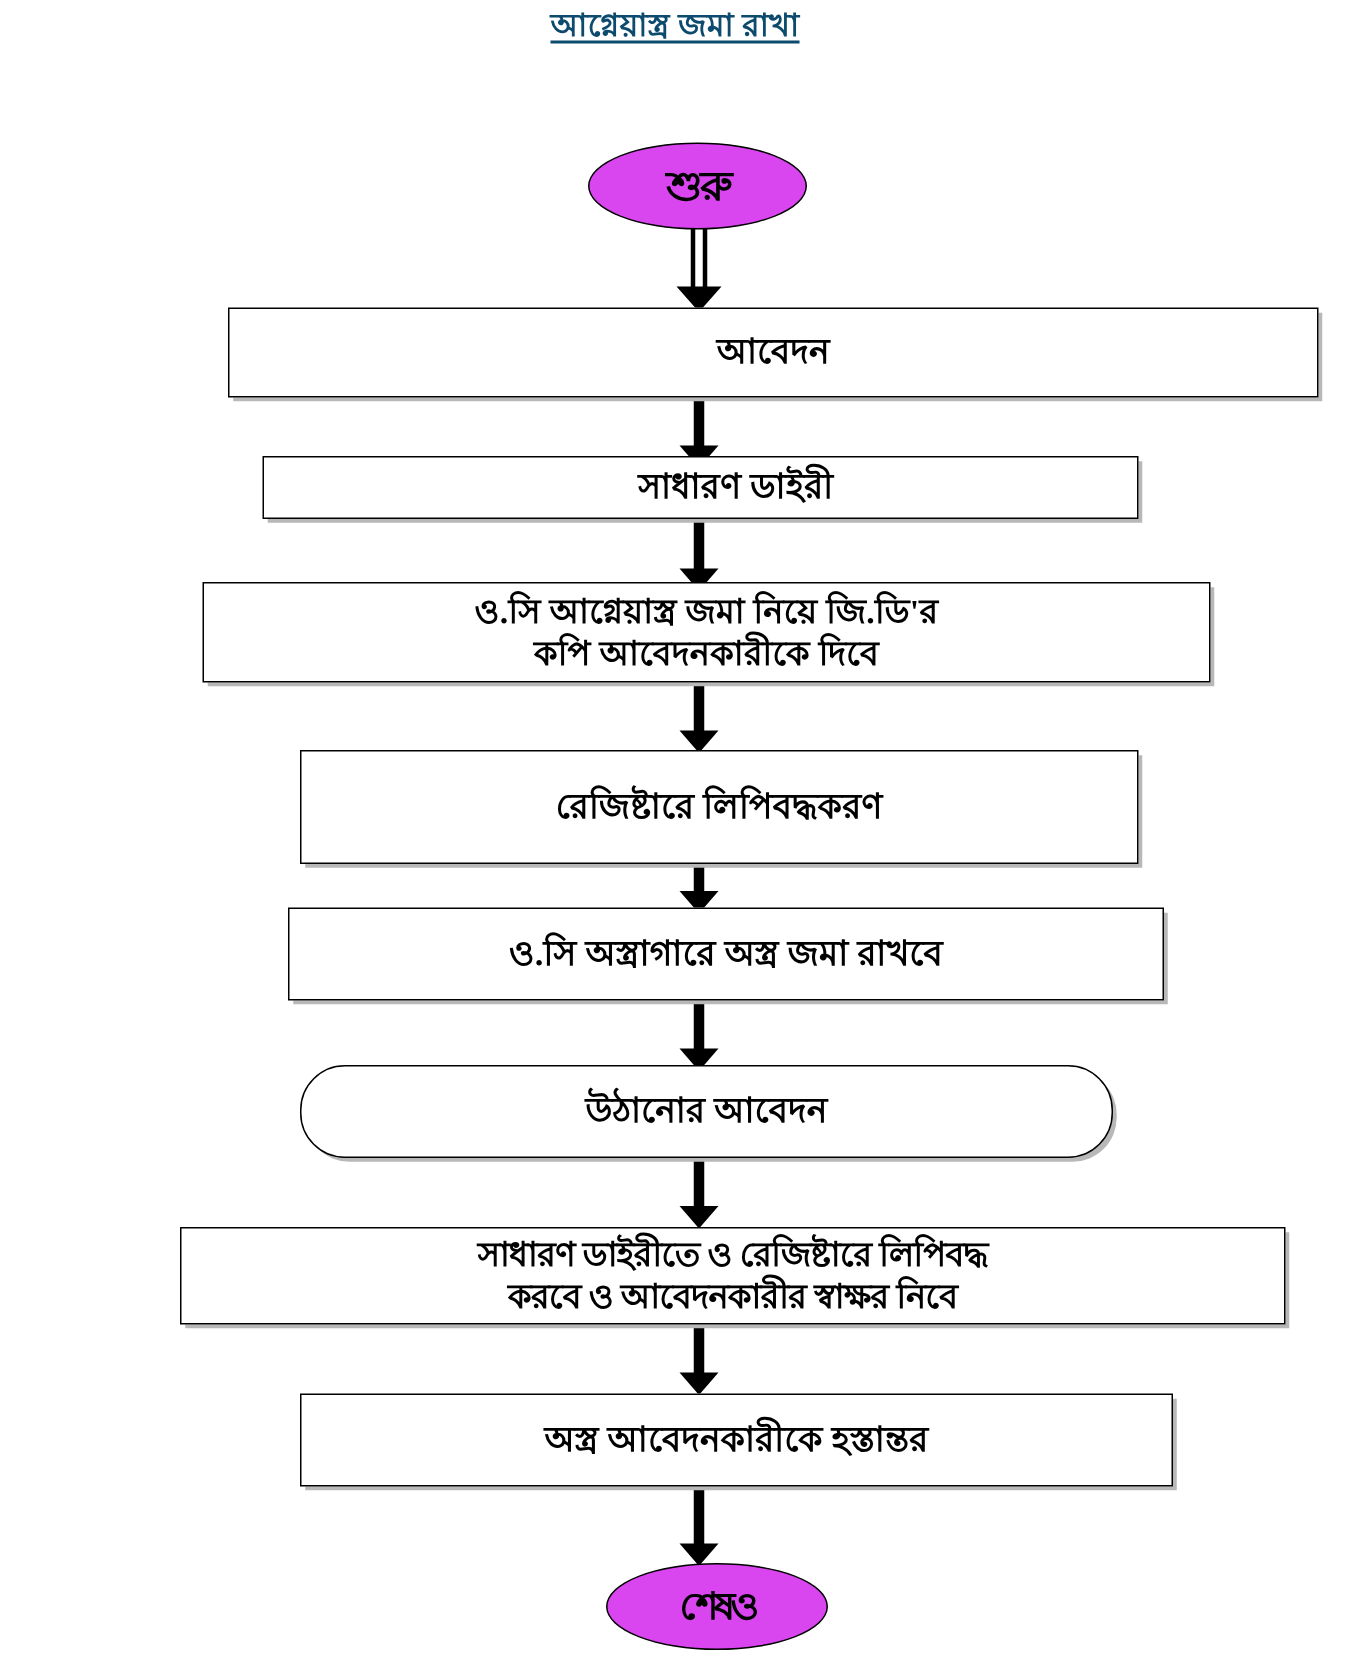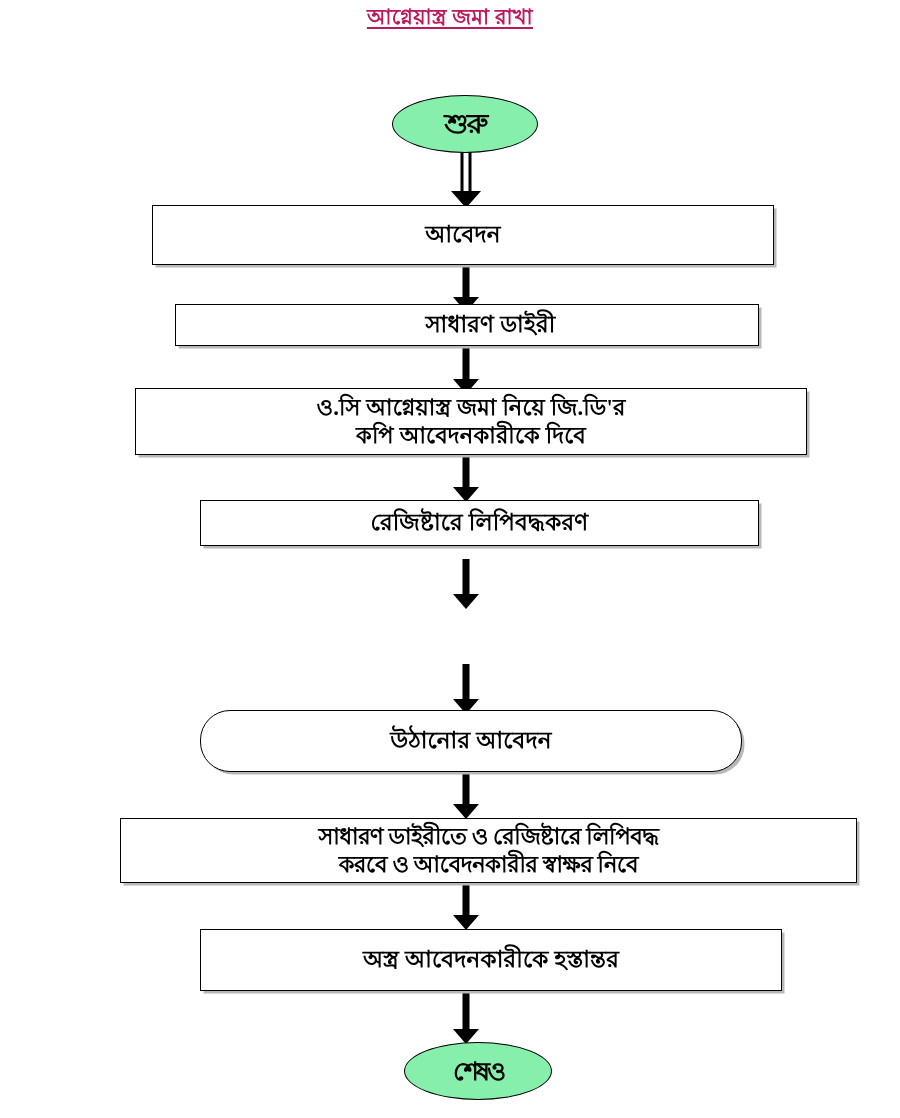--- a/index.html
+++ b/index.html
@@ -19,21 +19,21 @@
 
   
   .chart-title {
     position: absolute;
     left: 0;
     top: 4px;
     width: 900px;
     text-align: center;
     font-size: 21px;
     font-weight: bold;
-    color: #be185d;
+    color: #0c4a6e;
     text-decoration: underline;
     text-underline-offset: 3px;
     letter-spacing: 0.3px;
     line-height: 1.25;
   }
 
   
   .flow {
     position: absolute;
     left: 0;
@@ -41,21 +41,21 @@
     width: 900px;
     height: 1118px;
   }
 
   
   .terminator {
     position: absolute;
     box-sizing: border-box;
     border: 1.3px solid #000000;
     border-radius: 50%;
-    background: #86efac;
+    background: #d946ef;
     display: flex;
     align-items: center;
     justify-content: center;
     overflow: hidden;
     z-index: 3;
   }
   .terminator .term-text {
     font-size: 27px;
     font-weight: bold;
     line-height: 0.92;
@@ -145,21 +145,21 @@
 
   <div class="terminator start" style="left:392px; top:95px; width:146px; height:58px;">
     <span class="term-text">শুরু</span>
   </div>
 
   <div class="conn hollow" style="left:451px; top:150px; width:30px; height:58px;">
     <div class="shaft" style="height:44px;"></div>
     <div class="head"></div>
   </div>
 
-  <div class="process" style="left:152px; top:205px; width:622px; height:60px;">
+  <div class="process" style="left:152px; top:205px; width:727px; height:60px;">
     <span class="box-text">আবেদন</span>
   </div>
 
   <div class="conn" style="left:453px; top:262px; width:26px; height:50px;">
     <div class="shaft" style="height:37px;"></div>
     <div class="head"></div>
   </div>
 
   <div class="process" style="left:175px; top:304px; width:584px; height:42px;padding-left:47px;">
     <span class="box-text">সাধারণ ডাইরী</span>
@@ -173,29 +173,32 @@
   <div class="process two-line" style="left:135px; top:388px; width:672px; height:67px;">
     <span class="box-text">ও.সি আগ্নেয়াস্ত্র জমা নিয়ে জি.ডি'র
 কপি আবেদনকারীকে দিবে</span>
   </div>
 
   <div class="conn" style="left:453px; top:452px; width:26px; height:50px;">
     <div class="shaft" style="height:37px;"></div>
     <div class="head"></div>
   </div>
 
-  <div class="process" style="left:200px; top:500px; width:559px; height:46px;">
+  <div class="process" style="left:200px; top:500px; width:559px; height:76px;">
     <span class="box-text">রেজিষ্টারে লিপিবদ্ধকরণ</span>
   </div>
 
   <div class="conn" style="left:453px; top:559px; width:26px; height:50px;">
     <div class="shaft" style="height:37px;"></div>
     <div class="head"></div>
   </div>
 
+  <div class="process" style="left:192px; top:605px; width:584px; height:62px;">
+    <span class="box-text">ও.সি অস্ত্রাগারে অস্ত্র জমা রাখবে</span>
+  </div>
 
   <div class="conn" style="left:453px; top:664px; width:26px; height:50px;">
     <div class="shaft" style="height:37px;"></div>
     <div class="head"></div>
   </div>
 
   <div class="process" style="left:200px; top:710px; width:542px; height:62px;border-radius:30px;">
     <span class="box-text">উঠানোর আবেদন</span>
   </div>
 

